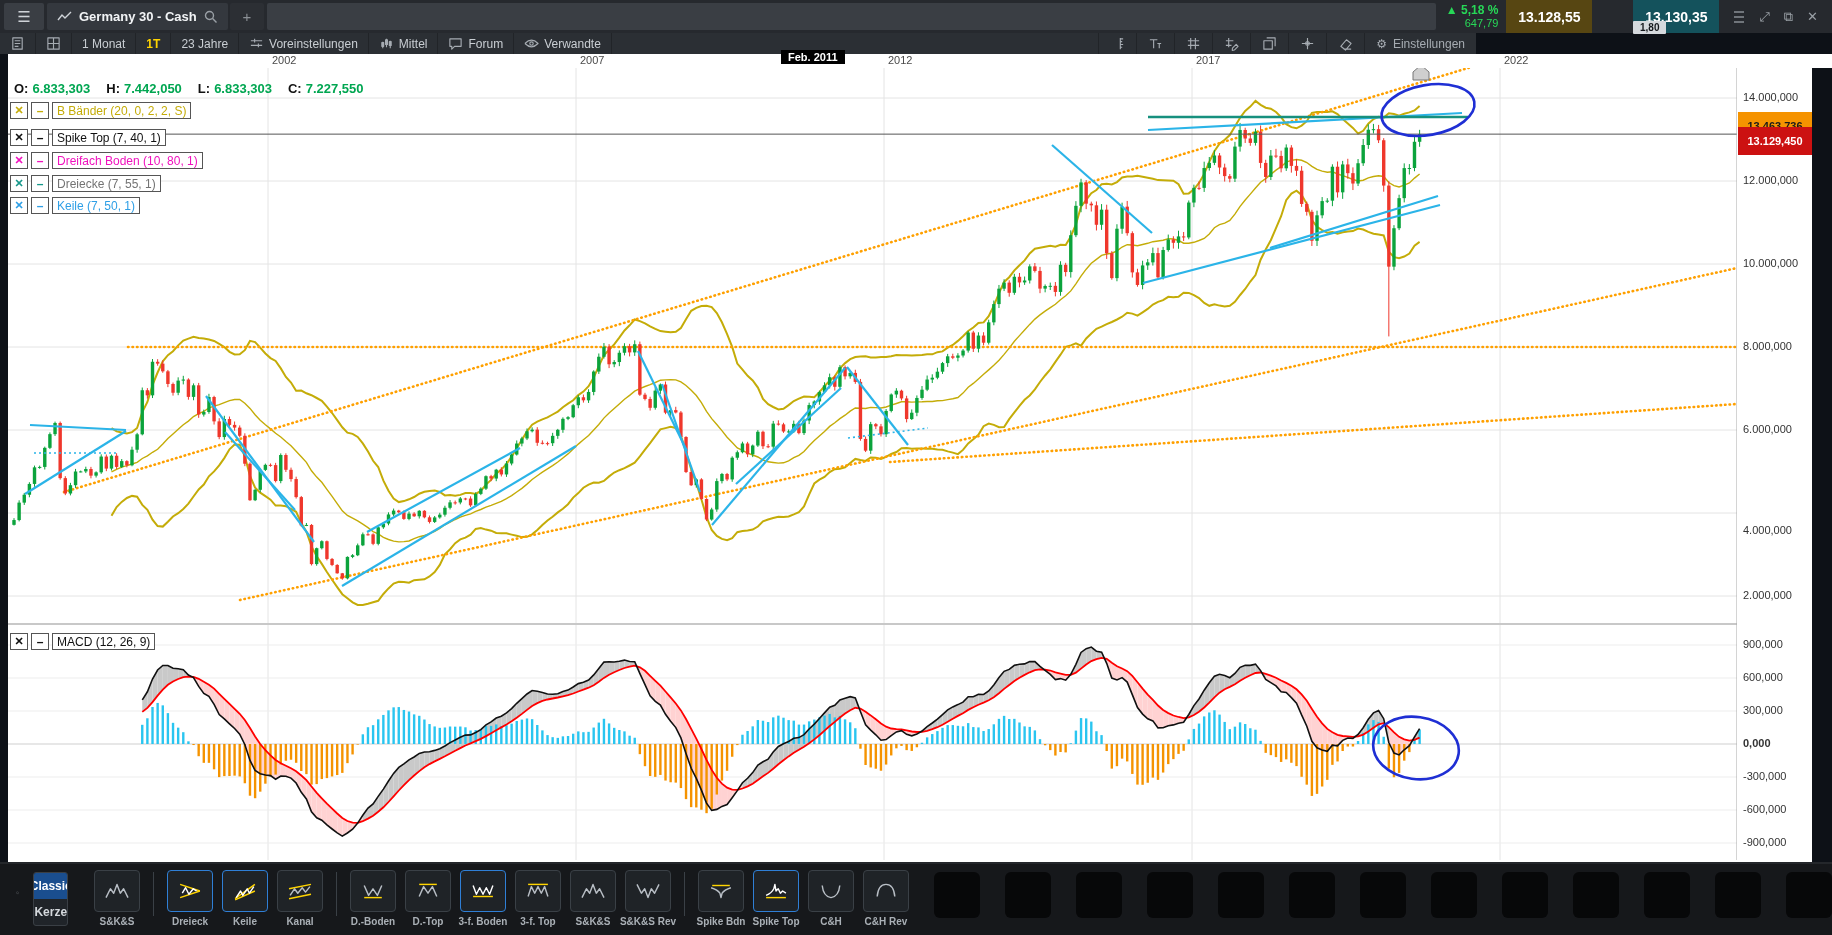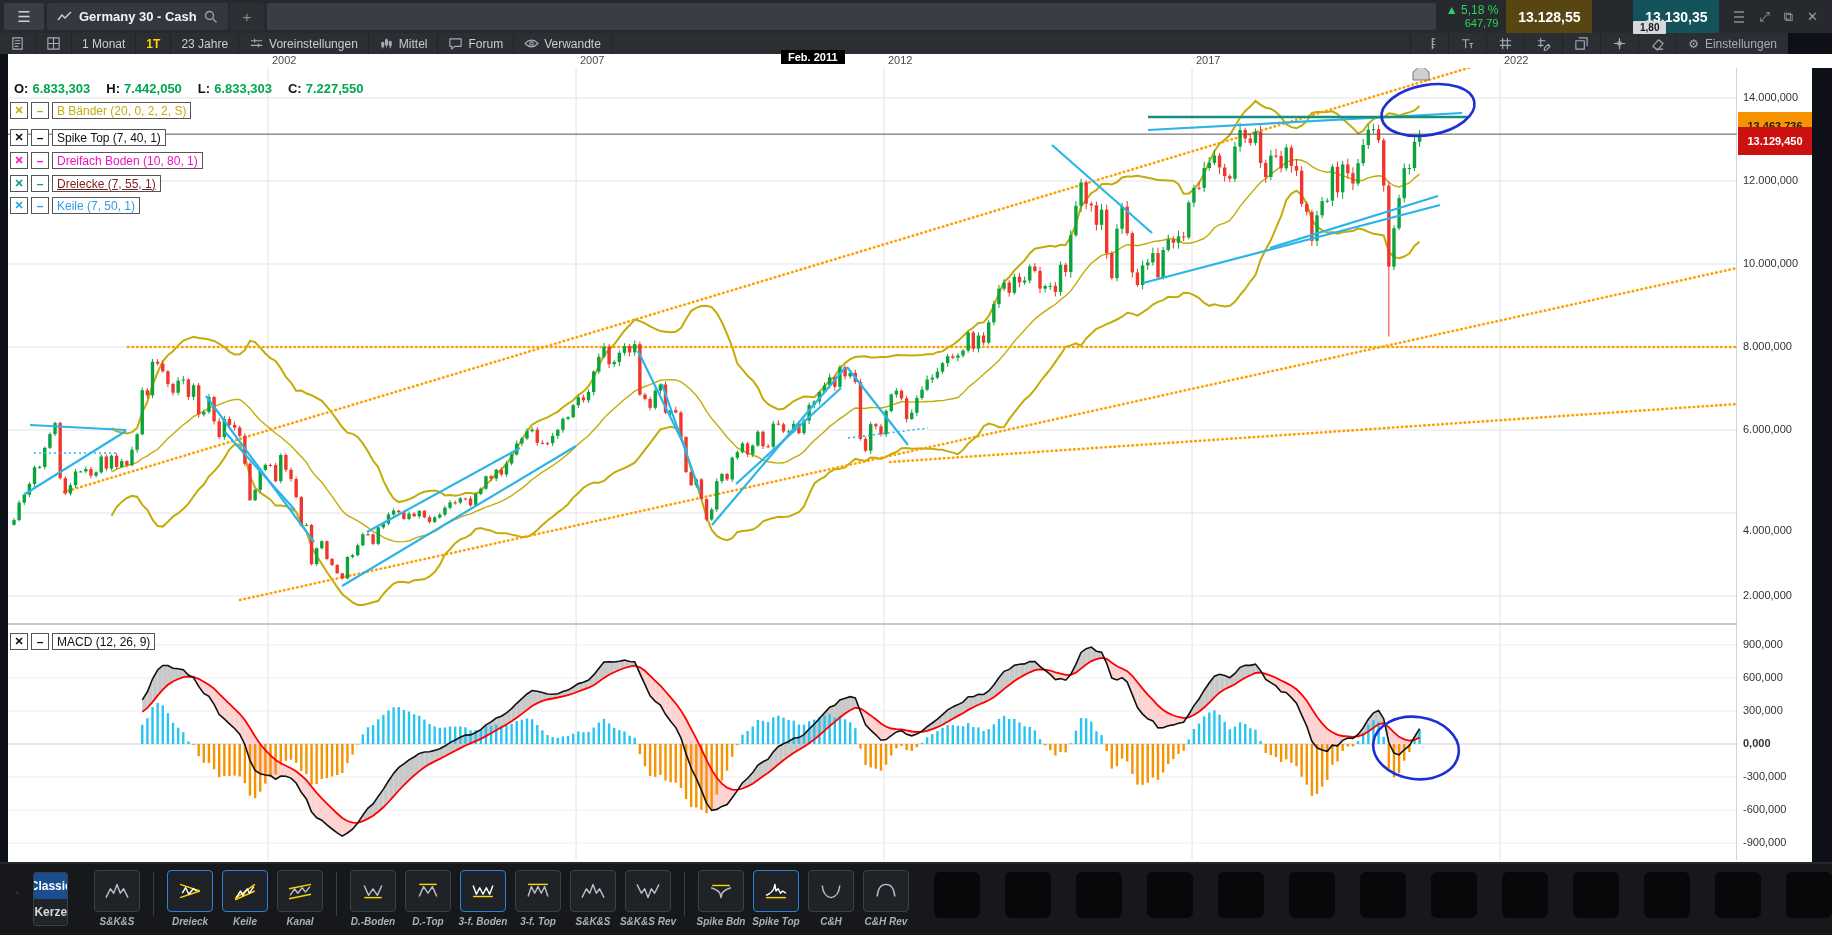--- a/index.html
+++ b/index.html
@@ -6,29 +6,29 @@
     font-family:"Liberation Sans",sans-serif;-webkit-font-smoothing:antialiased;}
   #app{position:relative;width:1832px;height:935px;background:#0d1117;}
   
   #tabbar{position:absolute;left:0;top:0;width:1832px;height:33px;background:#26292e;display:flex;align-items:stretch;}
   .burger{width:40px;background:#3a3e44;margin:3px 2px 3px 4px;border-radius:2px;display:flex;align-items:center;justify-content:center;color:#cfd3d8;font-size:15px;}
   .tab{background:#34383e;margin:3px 1px;border-radius:2px;display:flex;align-items:center;gap:7px;padding:0 10px;}
   .tab .t{color:#f2f4f6;font-size:13px;font-weight:bold;}
   .plus{width:34px;margin:3px 1px;background:#2c2f34;border-radius:2px;color:#8b9096;display:flex;align-items:center;justify-content:center;font-size:15px;}
   #tabspacer{flex:1;background:#3a3e44;margin:3px 2px;border-radius:2px;}
   .chg{display:flex;flex-direction:column;justify-content:center;align-items:flex-end;padding:0 8px;line-height:13px;}
-  .chg .p{color:#27d857;font-size:12px;font-weight:normal;}
+  .chg .p{color:#27d857;font-size:12px;font-weight:bold;}
   .chg .a{color:#27d857;font-size:11px;}
   .pricebox{width:86px;display:flex;align-items:center;justify-content:center;color:#fff;font-size:14px;font-weight:bold;margin:0;}
   #sellbox{background:#574612;}
   #buybox{background:#14525c;margin-left:41px;}
   .spread{position:absolute;left:1633px;top:21px;background:#d5d9dd;color:#15181c;font-size:10px;font-weight:bold;padding:1px 7px;border-radius:1px;z-index:5;}
   .winicons{display:flex;align-items:center;gap:14px;padding:0 14px;color:#9aa0a6;font-size:13px;}
   
-  #toolbar{position:absolute;left:0;top:33px;width:1788px;height:21px;background:#2b2f34;border-bottom:1px solid #17191c;display:flex;align-items:center;color:#c9ced3;font-size:12px;}
+  #toolbar{position:absolute;left:0;top:33px;width:1476px;height:21px;background:#2b2f34;border-bottom:1px solid #17191c;display:flex;align-items:center;color:#c9ced3;font-size:12px;}
   .tb-item{display:flex;align-items:center;gap:5px;padding:0 10px;height:100%;border-right:1px solid #212428;white-space:nowrap;}
   .tb-accent{color:#ffd400;font-weight:bold;}
   #toolbar .right{margin-left:auto;display:flex;align-items:center;height:100%;}
   .tb-ico{display:flex;align-items:center;justify-content:center;padding:0 11px;height:100%;color:#a6acb2;border-left:1px solid #212428;font-size:12px;}
   
   #chart-wrap{position:absolute;left:8px;top:54px;width:1804px;height:808px;background:#ffffff;}
   #datestrip{position:absolute;left:8px;top:54px;width:1804px;height:14px;background:#fff;z-index:3;padding-left:23px;}
   .datelabel{position:absolute;top:0;color:#4a4a4a;font-size:11px;}
   #hoverdate{position:absolute;background:#000;color:#fff;font-size:11px;font-weight:bold;padding:1px 7px;z-index:4;}
   #chartsvg{position:absolute;left:8px;top:54px;z-index:2;}
@@ -42,21 +42,21 @@
   
   #axisarea{position:absolute;left:1737px;top:54px;width:75px;height:808px;background:#fff;z-index:3;}
   .ytick{position:absolute;left:1743px;color:#333;font-size:11px;z-index:4;}
   .pricetag{position:absolute;left:1738px;width:74px;font-size:11px;font-weight:bold;text-align:center;padding:8px 0;z-index:5;}
   
   #bottombar{position:absolute;left:0;top:862px;width:1832px;height:73px;background:#16181b;border-top:2px solid #24272b;display:flex;align-items:flex-start;}
   #searchbtn{margin:18px 14px 0 16px;color:#8b9096;}
   .styleselect{margin-top:8px;width:205px;border:1px solid #3a3f45;border-radius:3px;overflow:hidden;background:#202429;}
   .styleselect .row{height:26px;display:flex;align-items:center;justify-content:center;font-size:12px;color:#d4d8dc;font-weight:bold;}
   .styleselect .row.sel{background:#1a4e8f;color:#fff;}
-  #patterns{display:flex;align-items:flex-start;gap:9px;margin:6px 0 0 26px;font-style:italic;}
+  #patterns{display:flex;align-items:flex-start;gap:9px;margin:6px 0 0 26px;}
   .pat{display:flex;flex-direction:column;align-items:center;width:46px;}
   .pat .box{width:44px;height:40px;background:#1f2327;border:1px solid #3a4046;border-radius:4px;display:flex;align-items:center;justify-content:center;}
   .pat.sel .box{border:1px solid #2f7fd6;}
   .pat .lab{margin-top:4px;font-size:10px;color:#aab0b6;font-weight:bold;white-space:nowrap;}
   .pat-div{width:1px;height:44px;background:#3a4046;margin:2px 4px 0 4px;}
   .emptyslot{width:46px;height:46px;background:#070809;border-radius:6px;margin-top:2px;}
   .edge{position:absolute;background:#0d1117;z-index:1;}
 </style>
 </head>
 <body>
@@ -1372,21 +1372,21 @@
         <div class="lg-lab" style="color: rgb(17, 17, 17);">Spike Top (7, 40, 1)</div>
       </div>
       <div class="legend" style="left: 10px; top: 152px;">
         <div class="lg-btn" style="color: rgb(240, 18, 190);">✕</div>
         <div class="lg-btn" style="color: rgb(240, 18, 190); font-size: 12px;">–</div>
         <div class="lg-lab" style="color: rgb(240, 18, 190);">Dreifach Boden (10, 80, 1)</div>
       </div>
       <div class="legend" style="left: 10px; top: 175px;">
         <div class="lg-btn" style="color: rgb(22, 151, 138);">✕</div>
         <div class="lg-btn" style="color: rgb(22, 151, 138); font-size: 12px;">–</div>
-        <div class="lg-lab" style="color: #7f1d1d; text-decoration: underline;">Dreiecke (7, 55, 1)</div>
+        <div class="lg-lab" style="color: #737373;">Dreiecke (7, 55, 1)</div>
       </div>
       <div class="legend" style="left: 10px; top: 197px;">
         <div class="lg-btn" style="color: rgb(46, 159, 230);">✕</div>
         <div class="lg-btn" style="color: rgb(46, 159, 230); font-size: 12px;">–</div>
         <div class="lg-lab" style="color: rgb(46, 159, 230);">Keile (7, 50, 1)</div>
       </div>
       <div class="legend" style="left: 10px; top: 633px;">
         <div class="lg-btn" style="color: rgb(17, 17, 17);">✕</div>
         <div class="lg-btn" style="color: rgb(17, 17, 17); font-size: 12px;">–</div>
         <div class="lg-lab" style="color: rgb(17, 17, 17);">MACD (12, 26, 9)</div>

